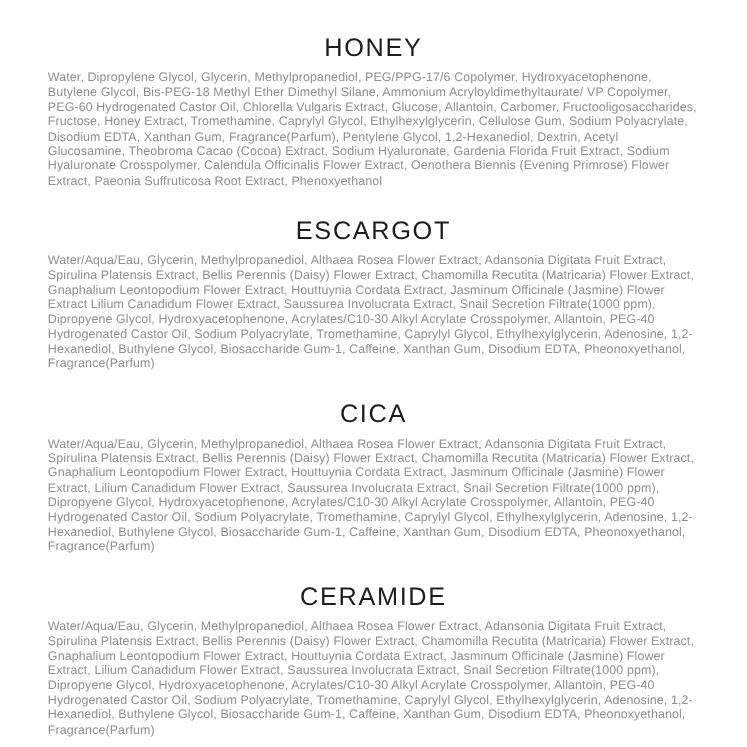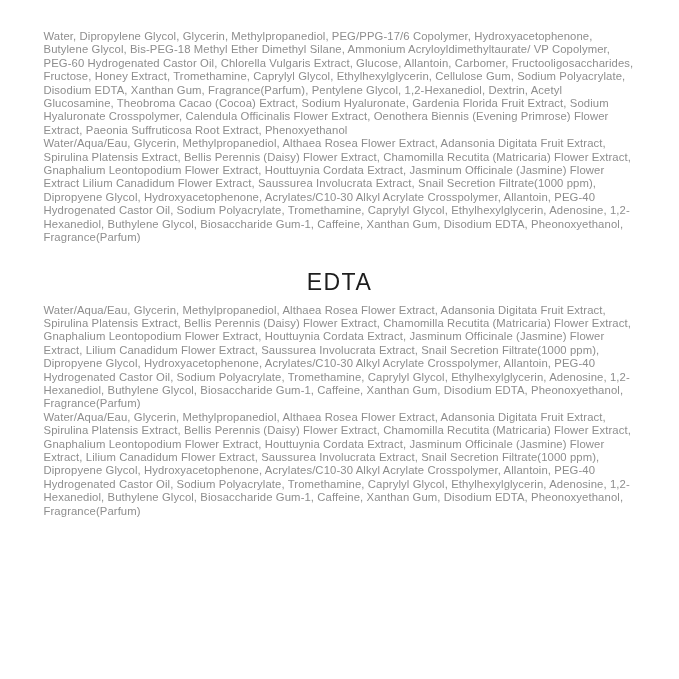--- a/index.html
+++ b/index.html
@@ -51,29 +51,32 @@
     font-weight: 400;
     letter-spacing: 0.1px;
   }
 </style>
 </head>
 <body>
 
 <div class="page">
 
   <section class="section">
+    <h1 class="product-title">HONEY</h1>
     <p class="ingredients">Water, Dipropylene Glycol, Glycerin, Methylpropanediol, PEG/PPG-17/6 Copolymer, Hydroxyacetophenone, Butylene Glycol, Bis-PEG-18 Methyl Ether Dimethyl Silane, Ammonium Acryloyldimethyltaurate/ VP Copolymer, PEG-60 Hydrogenated Castor Oil, Chlorella Vulgaris Extract, Glucose, Allantoin, Carbomer, Fructooligosaccharides, Fructose, Honey Extract, Tromethamine, Caprylyl Glycol, Ethylhexylglycerin, Cellulose Gum, Sodium Polyacrylate, Disodium EDTA, Xanthan Gum, Fragrance(Parfum), Pentylene Glycol, 1,2-Hexanediol, Dextrin, Acetyl Glucosamine, Theobroma Cacao (Cocoa) Extract, Sodium Hyaluronate, Gardenia Florida Fruit Extract, Sodium Hyaluronate Crosspolymer, Calendula Officinalis Flower Extract, Oenothera Biennis (Evening Primrose) Flower Extract, Paeonia Suffruticosa Root Extract, Phenoxyethanol</p>
   </section>
 
   <section class="section">
+    <h1 class="product-title">ESCARGOT</h1>
     <p class="ingredients">Water/Aqua/Eau, Glycerin, Methylpropanediol, Althaea Rosea Flower Extract, Adansonia Digitata Fruit Extract, Spirulina Platensis Extract, Bellis Perennis (Daisy) Flower Extract, Chamomilla Recutita (Matricaria) Flower Extract, Gnaphalium Leontopodium Flower Extract, Houttuynia Cordata Extract, Jasminum Officinale (Jasmine) Flower Extract Lilium Canadidum Flower Extract, Saussurea Involucrata Extract, Snail Secretion Filtrate(1000 ppm), Dipropyene Glycol, Hydroxyacetophenone, Acrylates/C10-30 Alkyl Acrylate Crosspolymer, Allantoin, PEG-40 Hydrogenated Castor Oil, Sodium Polyacrylate, Tromethamine, Caprylyl Glycol, Ethylhexylglycerin, Adenosine, 1,2-Hexanediol, Buthylene Glycol, Biosaccharide Gum-1, Caffeine, Xanthan Gum, Disodium EDTA, Pheonoxyethanol, Fragrance(Parfum)</p>
   </section>
 
   <section class="section">
-    <h1 class="product-title">EDTA</h1>
+    <h1 class="product-title">CICA</h1>
     <p class="ingredients">Water/Aqua/Eau, Glycerin, Methylpropanediol, Althaea Rosea Flower Extract, Adansonia Digitata Fruit Extract, Spirulina Platensis Extract, Bellis Perennis (Daisy) Flower Extract, Chamomilla Recutita (Matricaria) Flower Extract, Gnaphalium Leontopodium Flower Extract, Houttuynia Cordata Extract, Jasminum Officinale (Jasmine) Flower Extract, Lilium Canadidum Flower Extract, Saussurea Involucrata Extract, Snail Secretion Filtrate(1000 ppm), Dipropyene Glycol, Hydroxyacetophenone, Acrylates/C10-30 Alkyl Acrylate Crosspolymer, Allantoin, PEG-40 Hydrogenated Castor Oil, Sodium Polyacrylate, Tromethamine, Caprylyl Glycol, Ethylhexylglycerin, Adenosine, 1,2-Hexanediol, Buthylene Glycol, Biosaccharide Gum-1, Caffeine, Xanthan Gum, Disodium EDTA, Pheonoxyethanol, Fragrance(Parfum)</p>
   </section>
 
   <section class="section">
+    <h1 class="product-title">CERAMIDE</h1>
     <p class="ingredients">Water/Aqua/Eau, Glycerin, Methylpropanediol, Althaea Rosea Flower Extract, Adansonia Digitata Fruit Extract, Spirulina Platensis Extract, Bellis Perennis (Daisy) Flower Extract, Chamomilla Recutita (Matricaria) Flower Extract, Gnaphalium Leontopodium Flower Extract, Houttuynia Cordata Extract, Jasminum Officinale (Jasmine) Flower Extract, Lilium Canadidum Flower Extract, Saussurea Involucrata Extract, Snail Secretion Filtrate(1000 ppm), Dipropyene Glycol, Hydroxyacetophenone, Acrylates/C10-30 Alkyl Acrylate Crosspolymer, Allantoin, PEG-40 Hydrogenated Castor Oil, Sodium Polyacrylate, Tromethamine, Caprylyl Glycol, Ethylhexylglycerin, Adenosine, 1,2-Hexanediol, Buthylene Glycol, Biosaccharide Gum-1, Caffeine, Xanthan Gum, Disodium EDTA, Pheonoxyethanol, Fragrance(Parfum)</p>
   </section>
 
 </div>
 
 </body></html>

